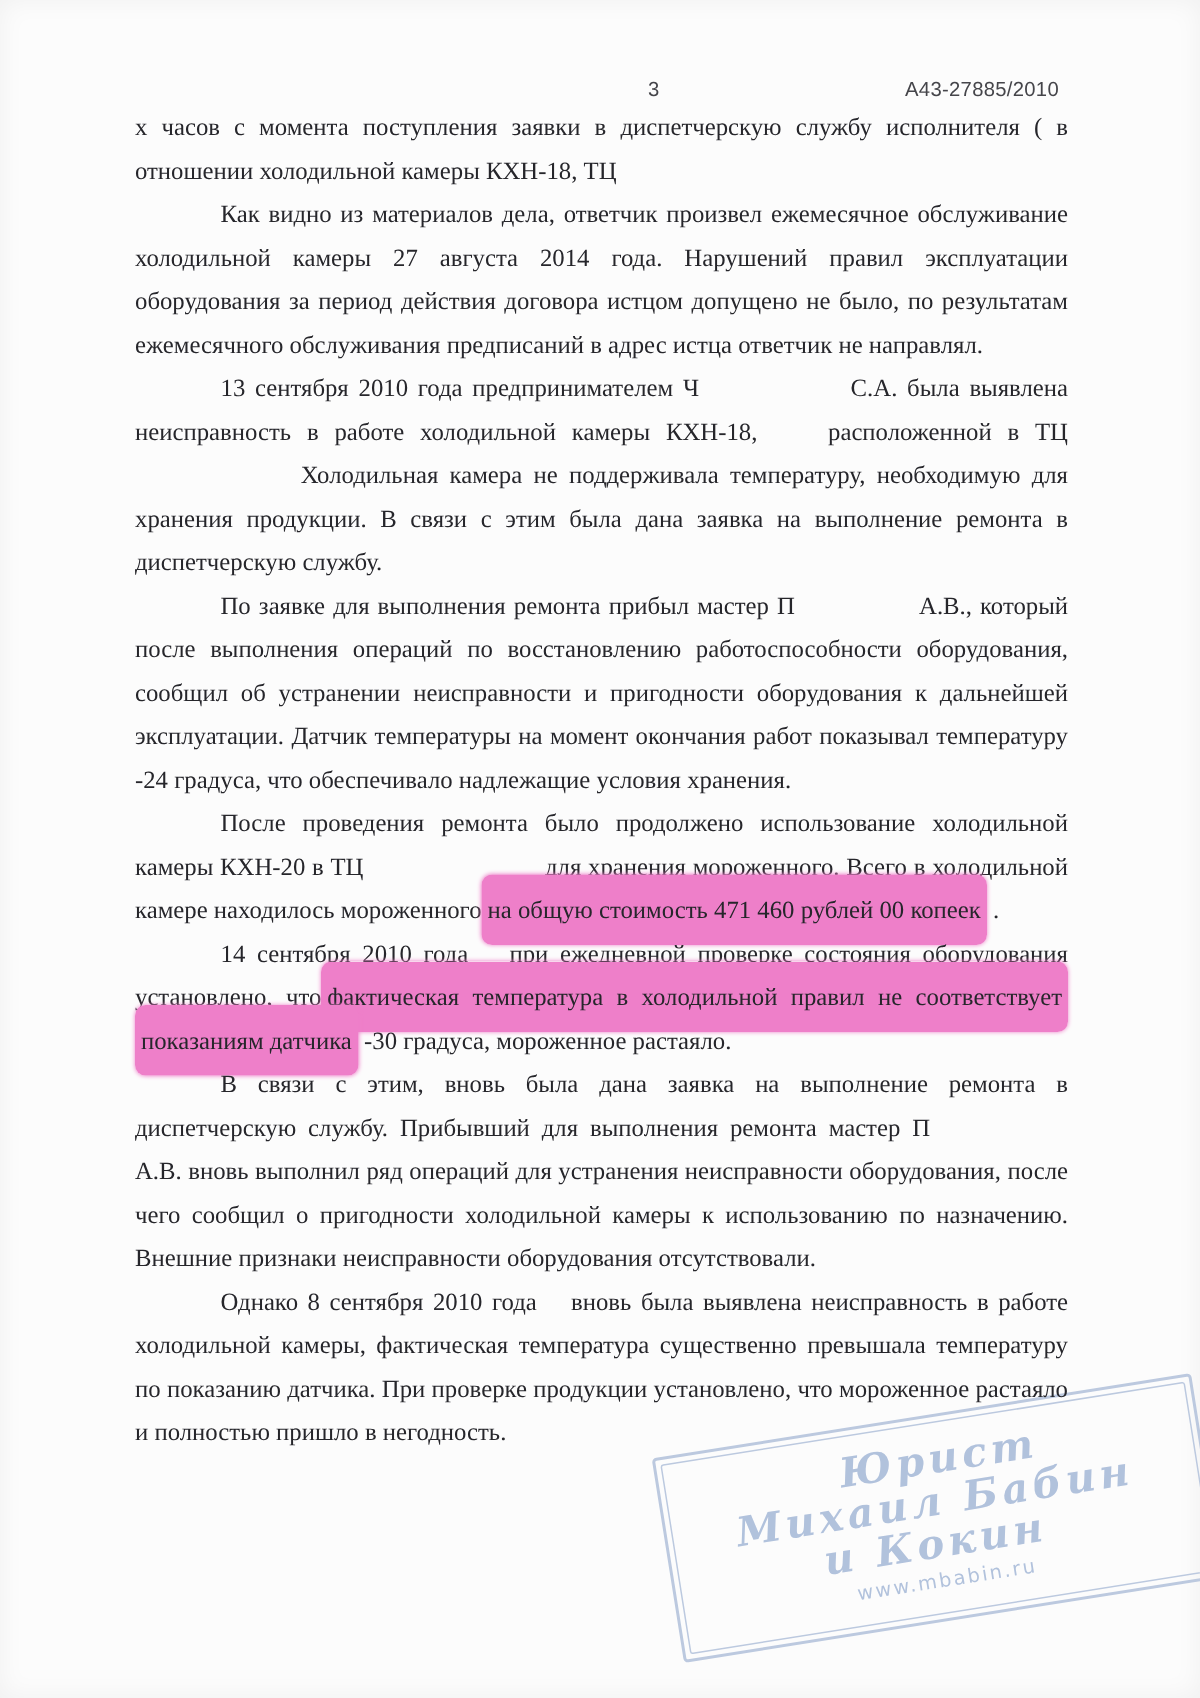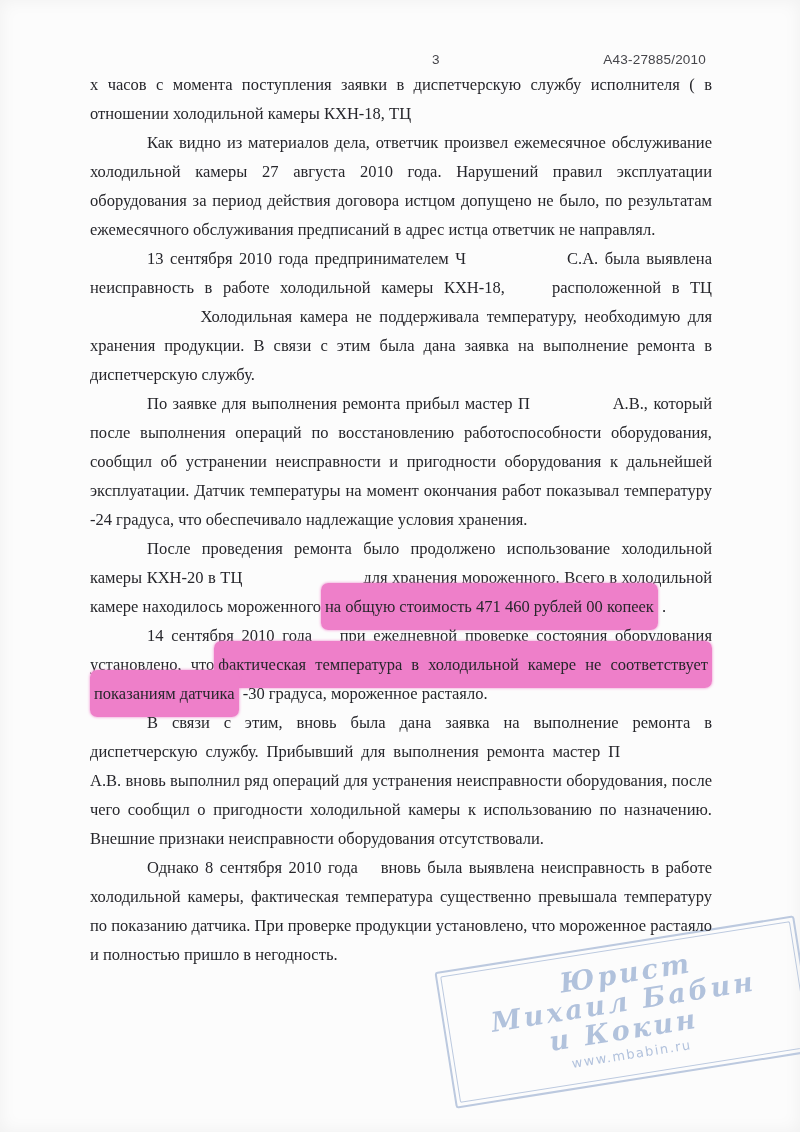--- a/index.html
+++ b/index.html
@@ -75,25 +75,25 @@
 
 <div class="page">
 
   <div class="header">
     <span class="page-number">3</span>
     <span class="case-number">А43-27885/2010</span>
   </div>
 
   <div class="body">
       <p class="para"><span class="plain">х часов с момента поступления заявки в диспетчерскую службу исполнителя ( в отношении холодильной камеры КХН-18, ТЦ</span></p>
-      <p class="para indent"><span class="plain">Как видно из материалов дела, ответчик произвел ежемесячное обслуживание холодильной камеры 27 августа 2010 года. Нарушений правил эксплуатации оборудования за период действия договора истцом допущено не было, по результатам ежемесячного обслуживания предписаний в адрес истца ответчик не направлял.</span></p>
+      <p class="para indent"><span class="plain">Как видно из материалов дела, ответчик произвел ежемесячное обслуживание холодильной камеры 27 августа 2014 года. Нарушений правил эксплуатации оборудования за период действия договора истцом допущено не было, по результатам ежемесячного обслуживания предписаний в адрес истца ответчик не направлял.</span></p>
       <p class="para indent"><span class="plain">13 сентября 2010 года предпринимателем Ч</span> <span class="gap" style="width: 88px;"></span> <span class="plain">С.А. была выявлена неисправность в работе холодильной камеры КХН-18,</span> <span class="gap" style="width: 26px;"></span> <span class="plain">расположенной в ТЦ</span> <span class="gap" style="width: 103px;"></span> <span class="plain">Холодильная камера не поддерживала температуру, необходимую для хранения продукции. В связи с этим была дана заявка на выполнение ремонта в диспетчерскую службу.</span></p>
       <p class="para indent"><span class="plain">По заявке для выполнения ремонта прибыл мастер П</span> <span class="gap" style="width: 72px;"></span> <span class="plain">А.В., который после выполнения операций по восстановлению работоспособности оборудования, сообщил об устранении неисправности и пригодности оборудования к дальнейшей эксплуатации. Датчик температуры на момент окончания работ показывал температуру -24 градуса, что обеспечивало надлежащие условия хранения.</span></p>
       <p class="para indent"><span class="plain">После проведения ремонта было продолжено использование холодильной камеры КХН-20 в ТЦ</span> <span class="gap" style="width: 112px;"></span> <span class="plain">для хранения мороженного. Всего в холодильной камере находилось мороженного</span><span class="hl">на общую стоимость 471 460 рублей 00 копеек</span> <span class="plain">.</span></p>
-      <p class="para indent"><span class="plain">14 сентября 2010 года</span> <span class="gap" style="width: 12px;"></span> <span class="plain">при ежедневной проверке состояния оборудования установлено, что</span><span class="hl">фактическая температура в холодильной камере не соответствует показаниям датчика</span> <span class="plain">-30 градуса, мороженное растаяло.</span></p>
+      <p class="para indent"><span class="plain">14 сентября 2010 года</span> <span class="gap" style="width: 12px;"></span> <span class="plain">при ежедневной проверке состояния оборудования установлено, что</span><span class="hl">фактическая температура в холодильной правил не соответствует показаниям датчика</span> <span class="plain">-30 градуса, мороженное растаяло.</span></p>
       <p class="para indent"><span class="plain">В связи с этим, вновь была дана заявка на выполнение ремонта в диспетчерскую службу. Прибывший для выполнения ремонта мастер П</span> <span class="gap" style="width: 84px;"></span> <span class="plain">А.В. вновь выполнил ряд операций для устранения неисправности оборудования, после чего сообщил о пригодности холодильной камеры к использованию по назначению. Внешние признаки неисправности оборудования отсутствовали.</span></p>
       <p class="para indent"><span class="plain">Однако 8 сентября 2010 года</span> <span class="gap" style="width: 10px;"></span> <span class="plain">вновь была выявлена неисправность в работе холодильной камеры, фактическая  температура  существенно превышала температуру по показанию датчика. При проверке продукции установлено, что мороженное растаяло и полностью пришло в негодность.</span></p>
     </div>
 
   <div class="stamp">
     <div class="stamp-inner">
       <div class="stamp-word w1">Юрист</div>
       <div class="stamp-word w2">Михаил Бабин</div>
       <div class="stamp-word w3">и Кокин</div>
       <div class="stamp-url">www.mbabin.ru</div>

